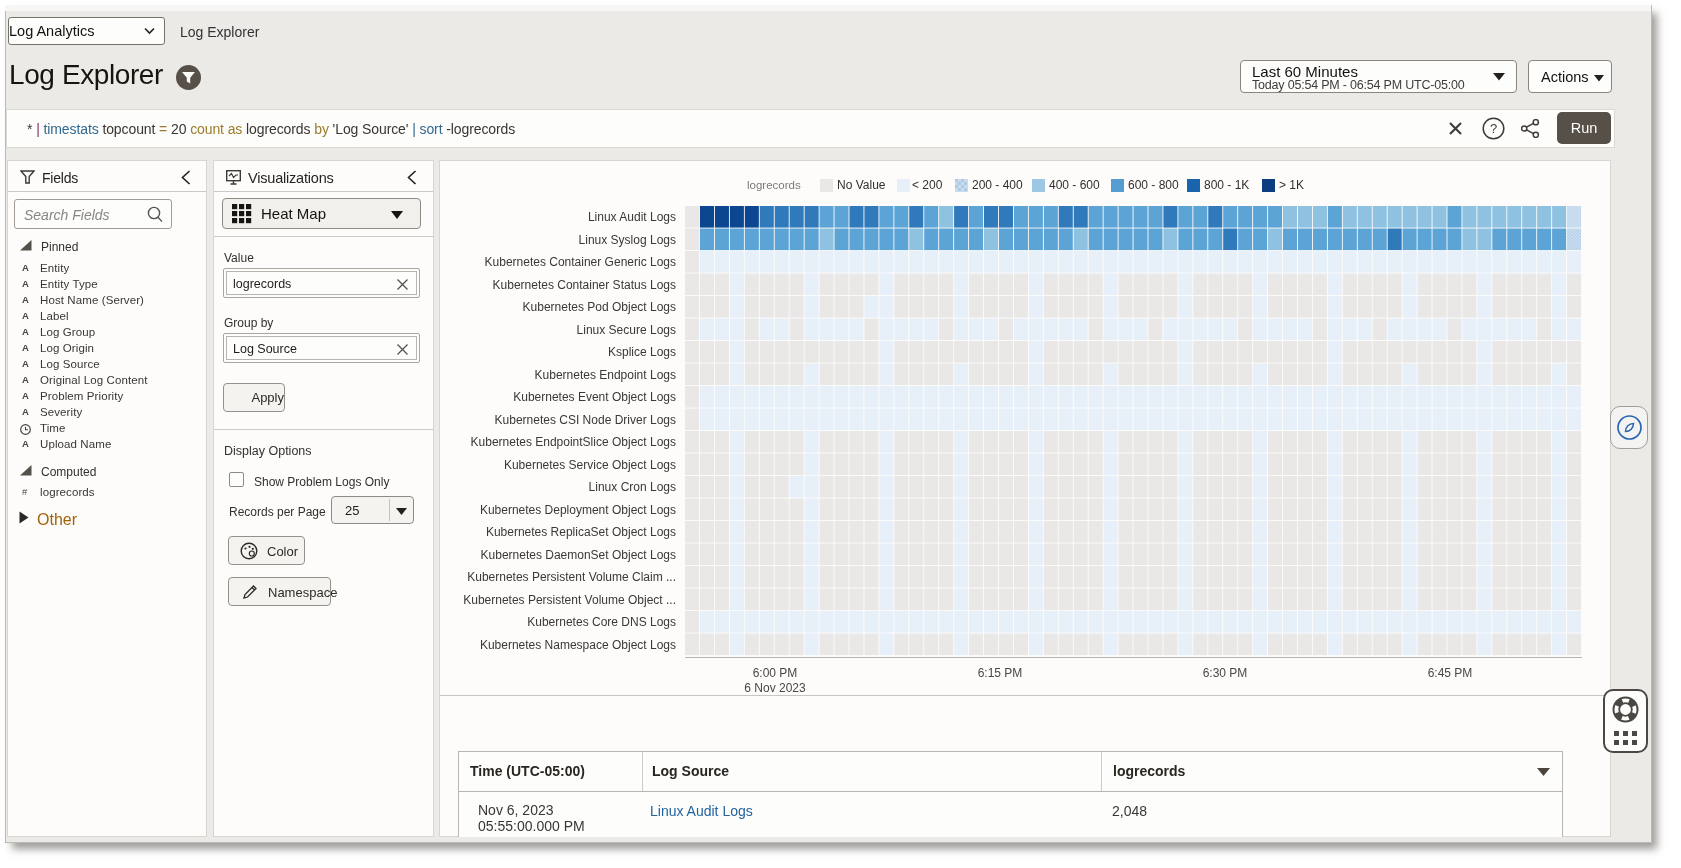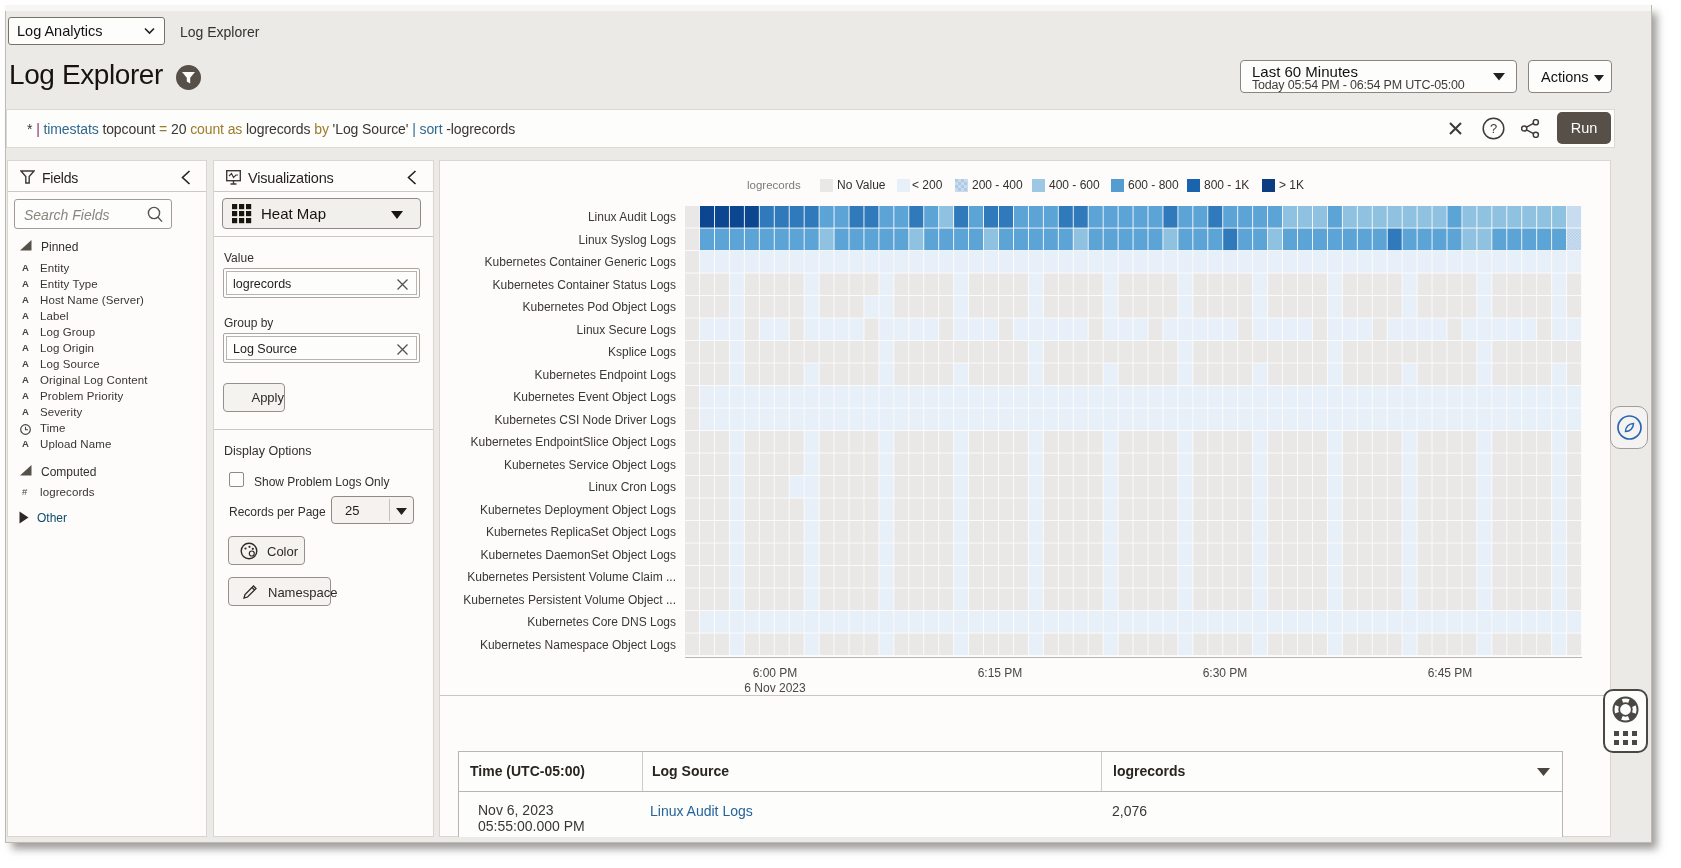--- a/index.html
+++ b/index.html
@@ -11,21 +11,21 @@
 .ficon{position:absolute;left:22px;font-size:9.5px;font-weight:bold;color:#474440;}
 .rowlab{position:absolute;font-size:12px;color:#3b3835;text-align:right;white-space:nowrap}
 .axlab{position:absolute;font-size:12px;color:#4a4742;text-align:center;white-space:nowrap}
 .btn{position:absolute;background:#f5f3f0;border:1px solid #95918a;border-radius:4px;color:#2e2b27}
 .legtxt{position:absolute;font-size:12px;color:#33302c;white-space:nowrap}
 .legsw{position:absolute;width:13px;height:13px}
 </style></head><body>
 <div id="app" class="abs"></div>
 
 <div class="abs" style="left:5px;top:5px;width:1646px;height:6px;background:#f7f6f4"></div>
-<div class="abs" style="left:8px;top:17px;width:157px;height:28px;background:#fdfdfc;border:1px solid #767169;border-radius:3px;font-size:14.5px;color:#131210;line-height:26px;padding-left:8px">Log Analytics
+<div class="abs" style="left:8px;top:17px;width:157px;height:28px;background:#fdfdfc;border:1px solid #767169;border-radius:3px;font-size:14.5px;color:#131210;line-height:26px;">Log Analytics
 <svg style="position:absolute;right:9px;top:9px" width="11" height="8">
       <path d="M1 1.5 L5.5 6 L10 1.5" stroke="#24211d" stroke-width="1.6" fill="none"></path>
     </svg></div>
 <div class="abs" style="left:180px;top:24px;font-size:14px;color:#343230">Log Explorer</div>
 <div class="abs" style="left:9px;top:59px;font-size:28px;letter-spacing:-0.4px;color:#161310">Log Explorer</div>
 <div class="abs" style="left:176px;top:65px;width:25px;height:25px;border-radius:50%;background:#575049">
 <svg style="position:absolute;left:5px;top:6px" width="15" height="14">
       <path d="M1 1 H14 L9.2 6.8 V12.5 L5.8 10.5 V6.8 Z" fill="#fdfdfc"></path>
     </svg>
   </div>
@@ -85,21 +85,21 @@
   </svg><div class="fielditem" style="top:422px">Time</div><div class="ficon" style="top:438px">A</div><div class="fielditem" style="top:438px">Upload Name</div>
 <svg class="abs" style="left:20px;top:465px" width="12" height="11">
     <path d="M0 10.5 L11.5 10.5 L11.5 0 Z" fill="#55504a"></path>
   </svg>
 <div class="abs" style="left:41px;top:465px;font-size:12px;color:#33302b">Computed</div>
 <div class="ficon" style="top:486px;font-weight:normal">#</div>
 <div class="fielditem" style="top:486px">logrecords</div>
 <svg class="abs" style="left:19px;top:511px" width="10" height="13">
     <path d="M0.5 0.5 L9.5 6.5 L0.5 12.5 Z" fill="#2c2925"></path>
   </svg>
-<div class="abs" style="left:37px;top:511px;font-size:12px;color:#0c4a6e">Other</div>
+<div class="abs" style="left:37px;top:511px;font-size:16px;color:#a16207">Other</div>
 
 <svg class="abs" style="left:226px;top:170px" width="15" height="15">
     <rect x="0.7" y="0.7" width="13.6" height="10" stroke="#3e3a35" stroke-width="1.4" fill="none"></rect>
     <path d="M3 6 L5.5 3.5 L7.5 7.5 L10 5 H12" stroke="#3e3a35" stroke-width="1.1" fill="none"></path>
     <path d="M7.5 10.7 V14 M4.5 14 H10.5" stroke="#3e3a35" stroke-width="1.4" fill="none"></path>
   </svg>
 <div class="abs" style="left:248px;top:170px;font-size:14.5px;letter-spacing:-0.2px;color:#272420">Visualizations</div>
 <svg class="abs" style="left:407px;top:170px" width="10" height="15">
     <path d="M8.5 1 L1.5 7.5 L8.5 14" stroke="#24211d" stroke-width="1.6" fill="none"></path>
   </svg>
@@ -1401,21 +1401,21 @@
 <div class="abs" style="left:642px;top:752px;width:1px;height:39px;background:#cfccc6"></div>
 <div class="abs" style="left:1101px;top:752px;width:1px;height:39px;background:#cfccc6"></div>
 <div class="abs" style="left:470px;top:763px;font-size:14px;font-weight:bold;color:#29251f">Time (UTC-05:00)</div>
 <div class="abs" style="left:652px;top:763px;font-size:14px;font-weight:bold;color:#29251f">Log Source</div>
 <div class="abs" style="left:1113px;top:763px;font-size:14px;font-weight:bold;color:#29251f">logrecords</div>
 <svg class="abs" style="left:1537px;top:768px" width="13" height="9">
     <path d="M0 0 H13 L6.5 8 Z" fill="#4a453f"></path>
   </svg>
 <div class="abs" style="left:478px;top:802px;font-size:14px;color:#3a3733">Nov 6, 2023<br>05:55:00.000 PM</div>
 <div class="abs" style="left:650px;top:803px;font-size:14px;color:#24649d">Linux Audit Logs</div>
-<div class="abs" style="left:1112px;top:803px;font-size:14px;color:#3a3733">2,076</div>
+<div class="abs" style="left:1112px;top:803px;font-size:14px;color:#3a3733">2,048</div>
 
 <div class="abs" style="left:1610px;top:406px;width:38px;height:43px;background:#f4f3f1;border:1px solid #a19d97;border-radius:10px;"></div>
 <svg class="abs" style="left:1616px;top:414px" width="27" height="27">
     <circle cx="13.5" cy="13.5" r="11.5" stroke="#2a66b4" stroke-width="1.7" fill="none"></circle>
     <path d="M9.5 17.5 C9.5 13 13 9.5 17.5 9.5 C17.5 14 14 17.5 9.5 17.5 Z" stroke="#2a66b4" stroke-width="1.5" fill="none"></path>
   </svg>
 <div class="abs" style="left:1603px;top:689px;width:45px;height:64px;background:#fdfdfc;border:2px solid #4b4743;border-radius:10px"></div>
 <svg class="abs" style="left:1611px;top:695px" width="29" height="29">
 <circle cx="14.5" cy="14.5" r="9.1" stroke="#4b4743" stroke-width="5.6" fill="none" stroke-dasharray="7.3 7" transform="rotate(-68 14.5 14.5)"></circle>
 <circle cx="14.5" cy="14.5" r="12" stroke="#4b4743" stroke-width="2" fill="none"></circle>

